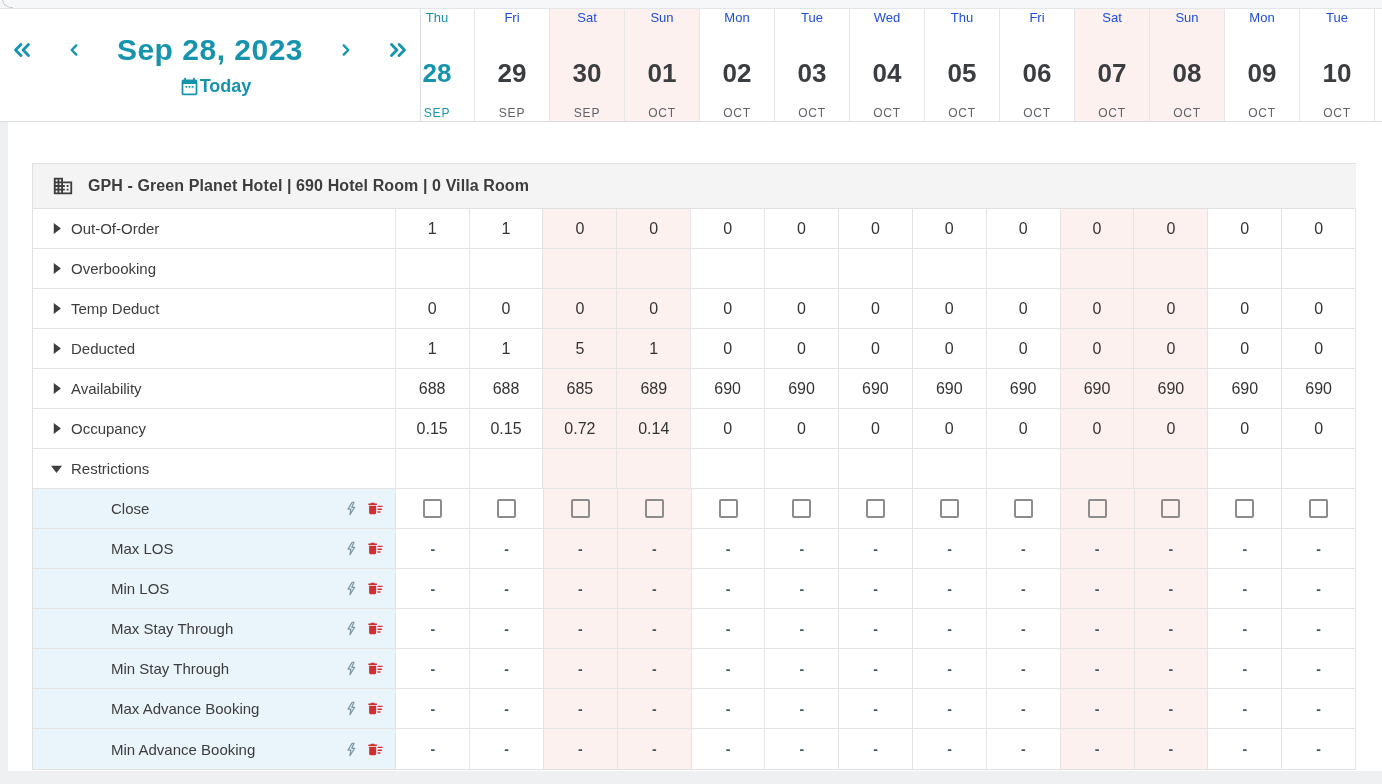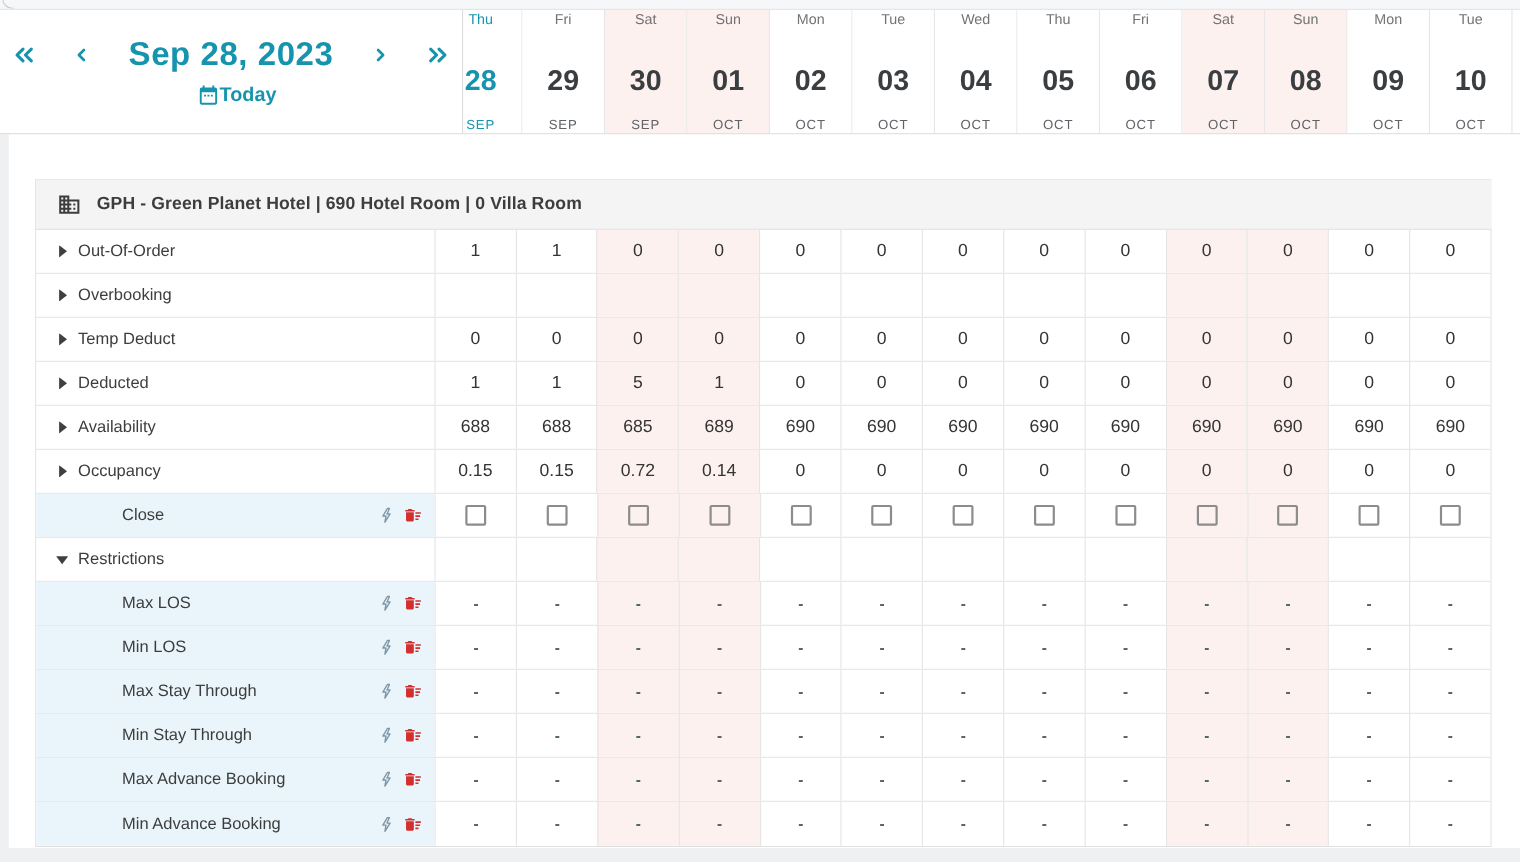--- a/index.html
+++ b/index.html
@@ -14,21 +14,21 @@
                 border-bottom-left-radius:9px; }
 
   
   .datestrip { position:absolute; top:9px; left:0; width:1382px; height:113px;
                background:#fff; border-bottom:1px solid #dcdddf; z-index:4; }
   .date-cols { position:absolute; left:400px; top:0; height:112px; display:flex; }
   .datecol { width:75px; height:112px; border-right:1px solid #e6e6e6;
              display:flex; flex-direction:column; align-items:center; justify-content:center;
              gap:19px; background:#fff; }
   .datecol.weekend { background:#fdf1f0; }
-  .datecol .dow { font-size:13px; color:#737373; }
+  .datecol .dow { font-size:13px; color:#1d4ed8; }
   .datecol .daynum { font-size:26px; font-weight:700; color:#3b3e40; line-height:1.05;margin-top:16px; }
   .datecol .mon { font-size:12px; color:#5f6368; letter-spacing:0.8px; }
   .datecol.today .dow, .datecol.today .daynum, .datecol.today .mon { color:#1794ad; }
 
   .navpanel { position:absolute; left:0; top:0; width:421px; height:112px;
               border-right:1px solid #dcdddf; z-index:6;
               display:flex; flex-direction:column; align-items:center; justify-content:center; gap:9px; }
   .navline1 { display:flex; align-items:center; gap:24px; }
   .navbtn { background:none; border:none; cursor:pointer; display:flex; align-items:center;
             justify-content:center; padding:2px; }
@@ -316,20 +316,42 @@
         <div class="cell">0</div>
         <div class="cell">0</div>
         <div class="cell">0</div>
         <div class="cell weekend">0</div>
         <div class="cell weekend">0</div>
         <div class="cell">0</div>
         <div class="cell">0</div>
         <div class="cell filler"></div>
       </div>
       <div class="row">
+        <div class="labelcell group">
+          <svg class="tri" width="11" height="11" viewBox="0 0 10 10" fill="#3f3f3f">
+            <polygon points="0,2.5 10,2.5 5,9"></polygon>
+          </svg>
+          <span class="rowtext">Restrictions</span>
+        </div>
+        <div class="cell"></div>
+        <div class="cell"></div>
+        <div class="cell weekend"></div>
+        <div class="cell weekend"></div>
+        <div class="cell"></div>
+        <div class="cell"></div>
+        <div class="cell"></div>
+        <div class="cell"></div>
+        <div class="cell"></div>
+        <div class="cell weekend"></div>
+        <div class="cell weekend"></div>
+        <div class="cell"></div>
+        <div class="cell"></div>
+        <div class="cell filler"></div>
+      </div>
+      <div class="row">
         <div class="labelcell sub">
           <span class="rowtext">Close</span>
           <div class="row-icons">
             <button class="iconbtn">
               <svg width="15" height="17" viewBox="0 0 24 24" fill="none" stroke="#7d96a8" stroke-width="2" stroke-linejoin="round">
                 <path d="M13 2 6.5 13H11l-1.5 9L17 10h-4.5L16 2z"></path>
               </svg>
             </button>
             <button class="iconbtn">
               <svg width="19" height="17" viewBox="0 0 24 24" fill="#d32f2f">
@@ -370,42 +392,20 @@
         </div>
         <div class="cell weekend">
           <span class="checkbox"></span>
         </div>
         <div class="cell">
           <span class="checkbox"></span>
         </div>
         <div class="cell">
           <span class="checkbox"></span>
         </div>
-        <div class="cell filler"></div>
-      </div>
-      <div class="row">
-        <div class="labelcell group">
-          <svg class="tri" width="11" height="11" viewBox="0 0 10 10" fill="#3f3f3f">
-            <polygon points="0,2.5 10,2.5 5,9"></polygon>
-          </svg>
-          <span class="rowtext">Restrictions</span>
-        </div>
-        <div class="cell"></div>
-        <div class="cell"></div>
-        <div class="cell weekend"></div>
-        <div class="cell weekend"></div>
-        <div class="cell"></div>
-        <div class="cell"></div>
-        <div class="cell"></div>
-        <div class="cell"></div>
-        <div class="cell"></div>
-        <div class="cell weekend"></div>
-        <div class="cell weekend"></div>
-        <div class="cell"></div>
-        <div class="cell"></div>
         <div class="cell filler"></div>
       </div>
       <div class="row">
         <div class="labelcell sub">
           <span class="rowtext">Max LOS</span>
           <div class="row-icons">
             <button class="iconbtn">
               <svg width="15" height="17" viewBox="0 0 24 24" fill="none" stroke="#7d96a8" stroke-width="2" stroke-linejoin="round">
                 <path d="M13 2 6.5 13H11l-1.5 9L17 10h-4.5L16 2z"></path>
               </svg>

